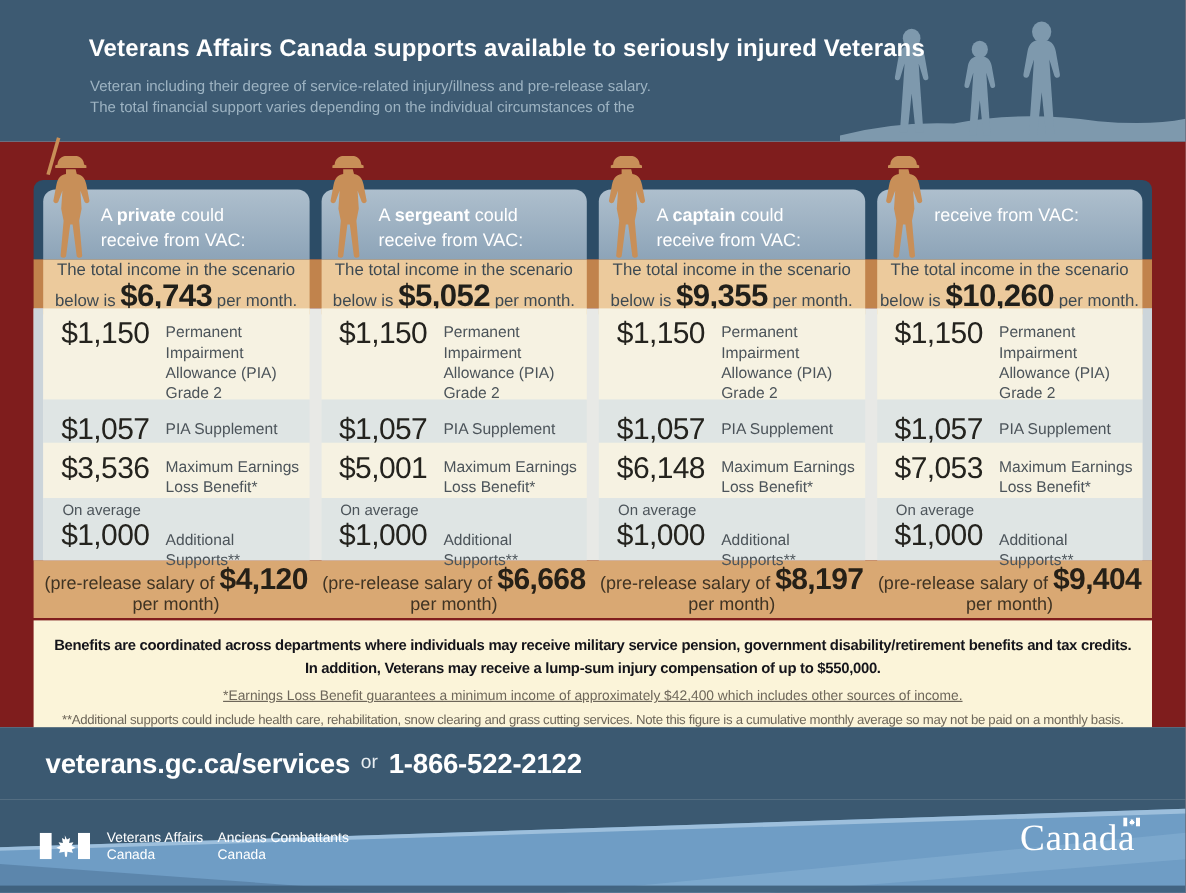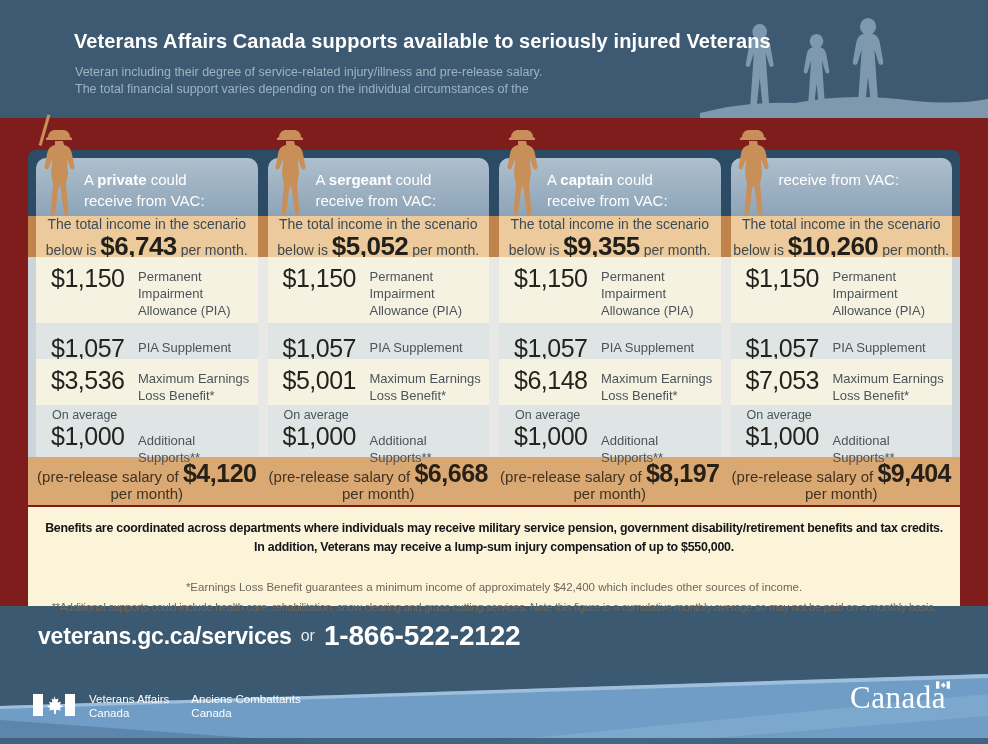--- a/index.html
+++ b/index.html
@@ -29,56 +29,56 @@
   .total-cell{background:#ecca9c;color:#3e4a52;text-align:center;font-size:14px;
               display:flex;flex-direction:column;justify-content:center;line-height:1.15;}
   .total-line2{display:flex;align-items:baseline;justify-content:center;gap:0;}
   .big-amt{font-size:26px;font-weight:bold;color:#201f1a;letter-spacing:-.5px;}
   .pre{white-space:pre;}
 
   .rowsband{background:#e8e9e6;border-left:8px solid #ccd5da;border-right:8px solid #ccd5da;
             display:grid;grid-template-columns:repeat(4,1fr);gap:10px;}
   .bcol{display:flex;flex-direction:column;}
   .brow{display:flex;align-items:flex-start;padding:7px 4px 0 15px;box-sizing:border-box;gap:9px;}
-  .r-pia{height:66px;background:#f6f2e2;}
+  .r-pia{height:76px;background:#f6f2e2;}
   .r-supp{height:36px;background:#dfe5e4;align-items:center;padding-top:15px;}
   .r-elb{height:46px;background:#f6f2e2;}
   .r-add{height:52px;background:#dfe5e4;display:block;padding-top:3px;}
   .amt{font-size:25px;color:#24231e;letter-spacing:-.5px;flex:none;min-width:78px;}
   .lbl{font-size:13px;color:#4c545a;line-height:1.3;padding-top:5px;}
   .lbl .small-note{font-size:12.3px;display:block;margin-top:1px;}
   .small-note b{font-weight:bold;}
   .on-avg{font-size:12.5px;color:#4c545a;margin-left:1px;}
   .add-line{display:flex;align-items:baseline;gap:9px;}
 
   .salaryband{height:48px;background:#d9a873;padding:0 8px;box-sizing:border-box;
               display:grid;grid-template-columns:repeat(4,1fr);gap:10px;}
   .sal-cell{color:#3f3323;text-align:center;display:flex;flex-direction:column;justify-content:center;line-height:1.05;}
   .sal-l1{display:flex;align-items:baseline;justify-content:center;font-size:15px;}
   .sal-amt{font-size:25px;font-weight:bold;color:#262017;letter-spacing:-.5px;}
   .sal-l2{font-size:15px;}
 
   .notes{margin:2px 28px 0 28px;height:100px;background:#fbf4d9;box-sizing:border-box;
          text-align:center;padding-top:12px;overflow:visible;}
   .note-main{font-size:12.4px;font-weight:bold;color:#14141a;white-space:nowrap;letter-spacing:-.25px;line-height:1.5;}
-  .note-fn1{margin-top:25px;font-size:11.5px;color:#6e675a;white-space:nowrap;}
+  .note-fn1{margin-top:8px;font-size:11.5px;color:#6e675a;white-space:nowrap;text-decoration:underline;}
   .note-fn2{margin-top:8px;font-size:11px;color:#6e675a;white-space:nowrap;letter-spacing:-.25px;}
 
   
   .contact{height:60px;background:#3b5971;display:flex;align-items:center;padding-left:38px;color:#fff;}
   .contact .url{font-size:23px;font-weight:bold;letter-spacing:-.2px;}
   .contact .or{font-size:16px;margin:0 9px;color:#e8eef2;}
-  .contact .phone{font-size:28px;font-weight:bold;letter-spacing:-.2px;}
+  .contact .phone{font-size:23px;font-weight:bold;letter-spacing:-.2px;}
 
   
   .footer{position:relative;height:78px;background:#3b5971;overflow:hidden;}
   .footer svg.wedges{position:absolute;left:0;top:0;}
   .fip{position:absolute;left:33px;top:26px;display:flex;align-items:flex-start;gap:14px;z-index:2;}
   .fip-flag{margin-top:2px;}
-  .fip-text{display:flex;gap:22px;color:#ffffff;font-size:11.5px;line-height:1.25;}
+  .fip-text{display:flex;gap:12px;color:#ffffff;font-size:11.5px;line-height:1.25;}
   .wordmark{position:absolute;right:42px;top:14px;color:#ffffff;font-family:"Liberation Serif",serif;
             font-size:31px;z-index:2;letter-spacing:.5px;}
   .wordmark .wm-flag{position:absolute;top:1px;right:-4px;}
 </style>
 </head>
 <body>
 
 <div class="page">
 
   <header class="hero">

